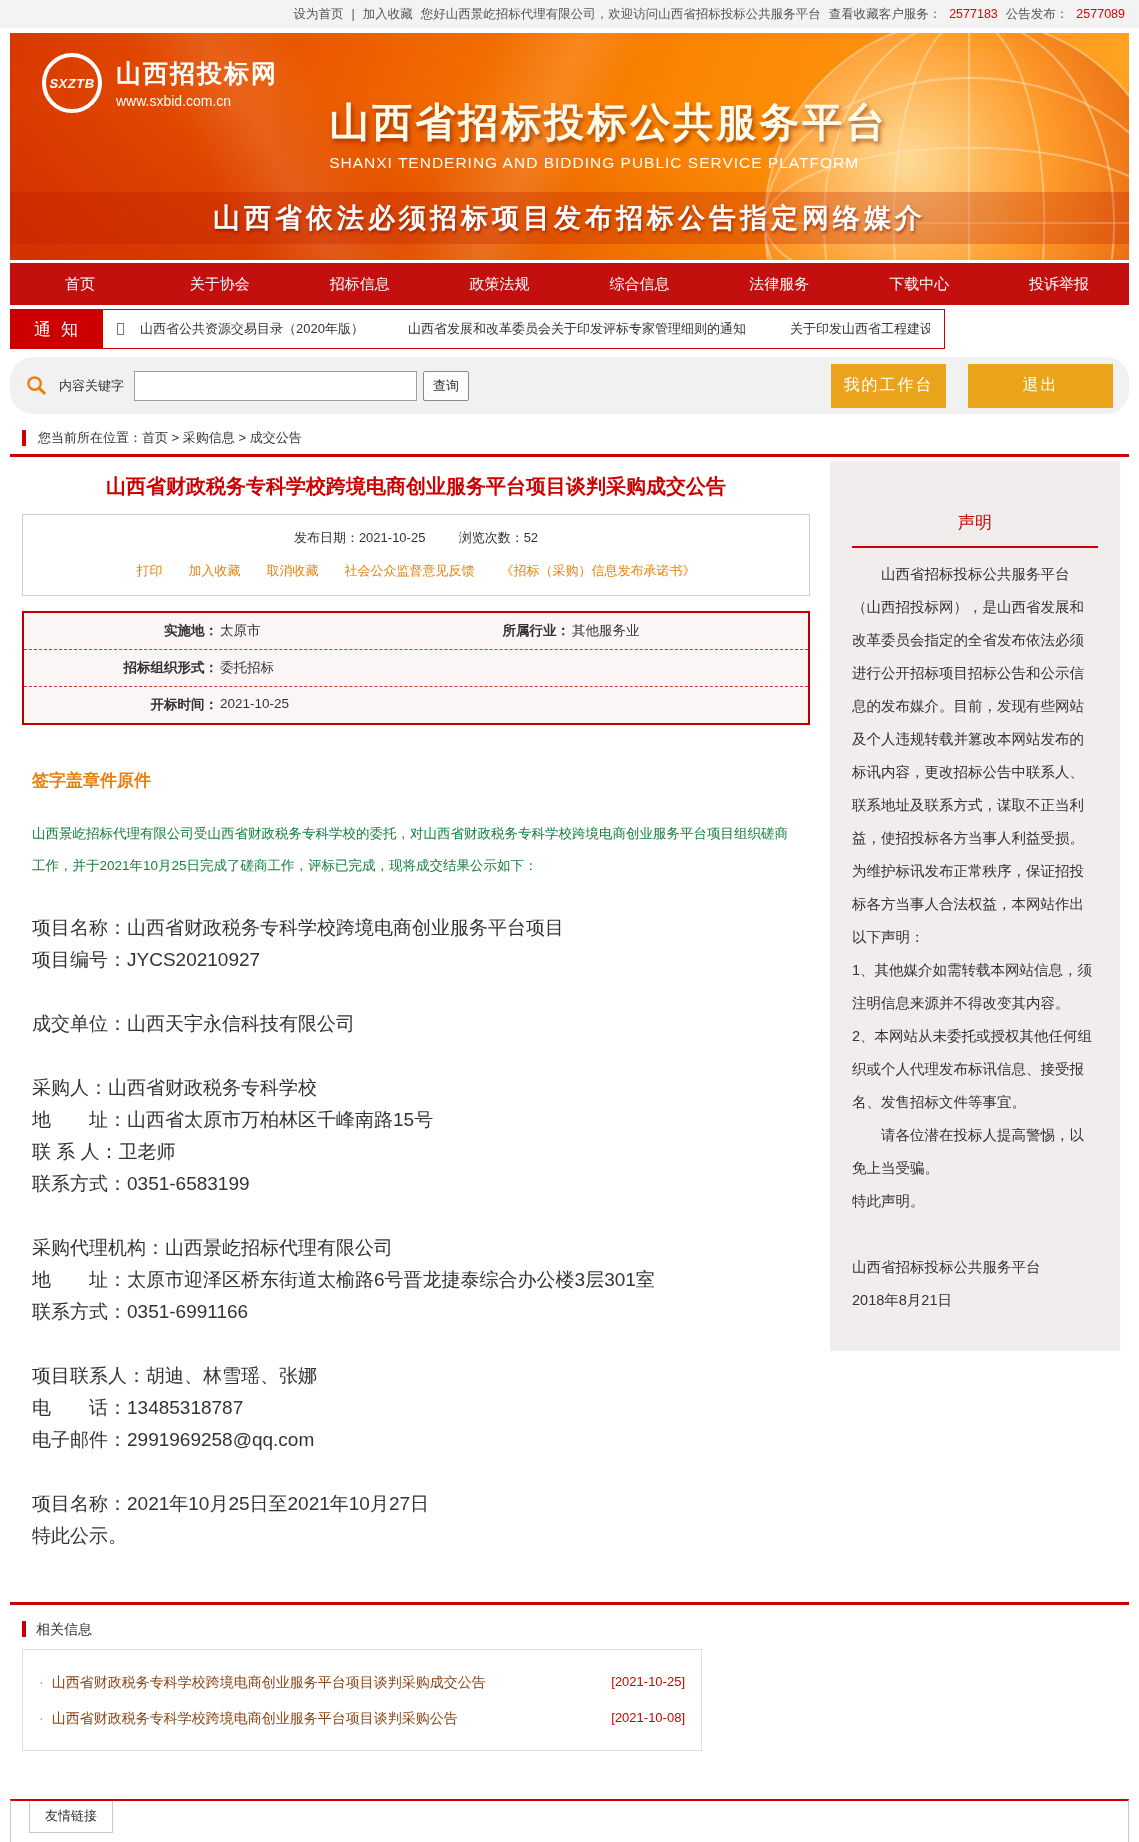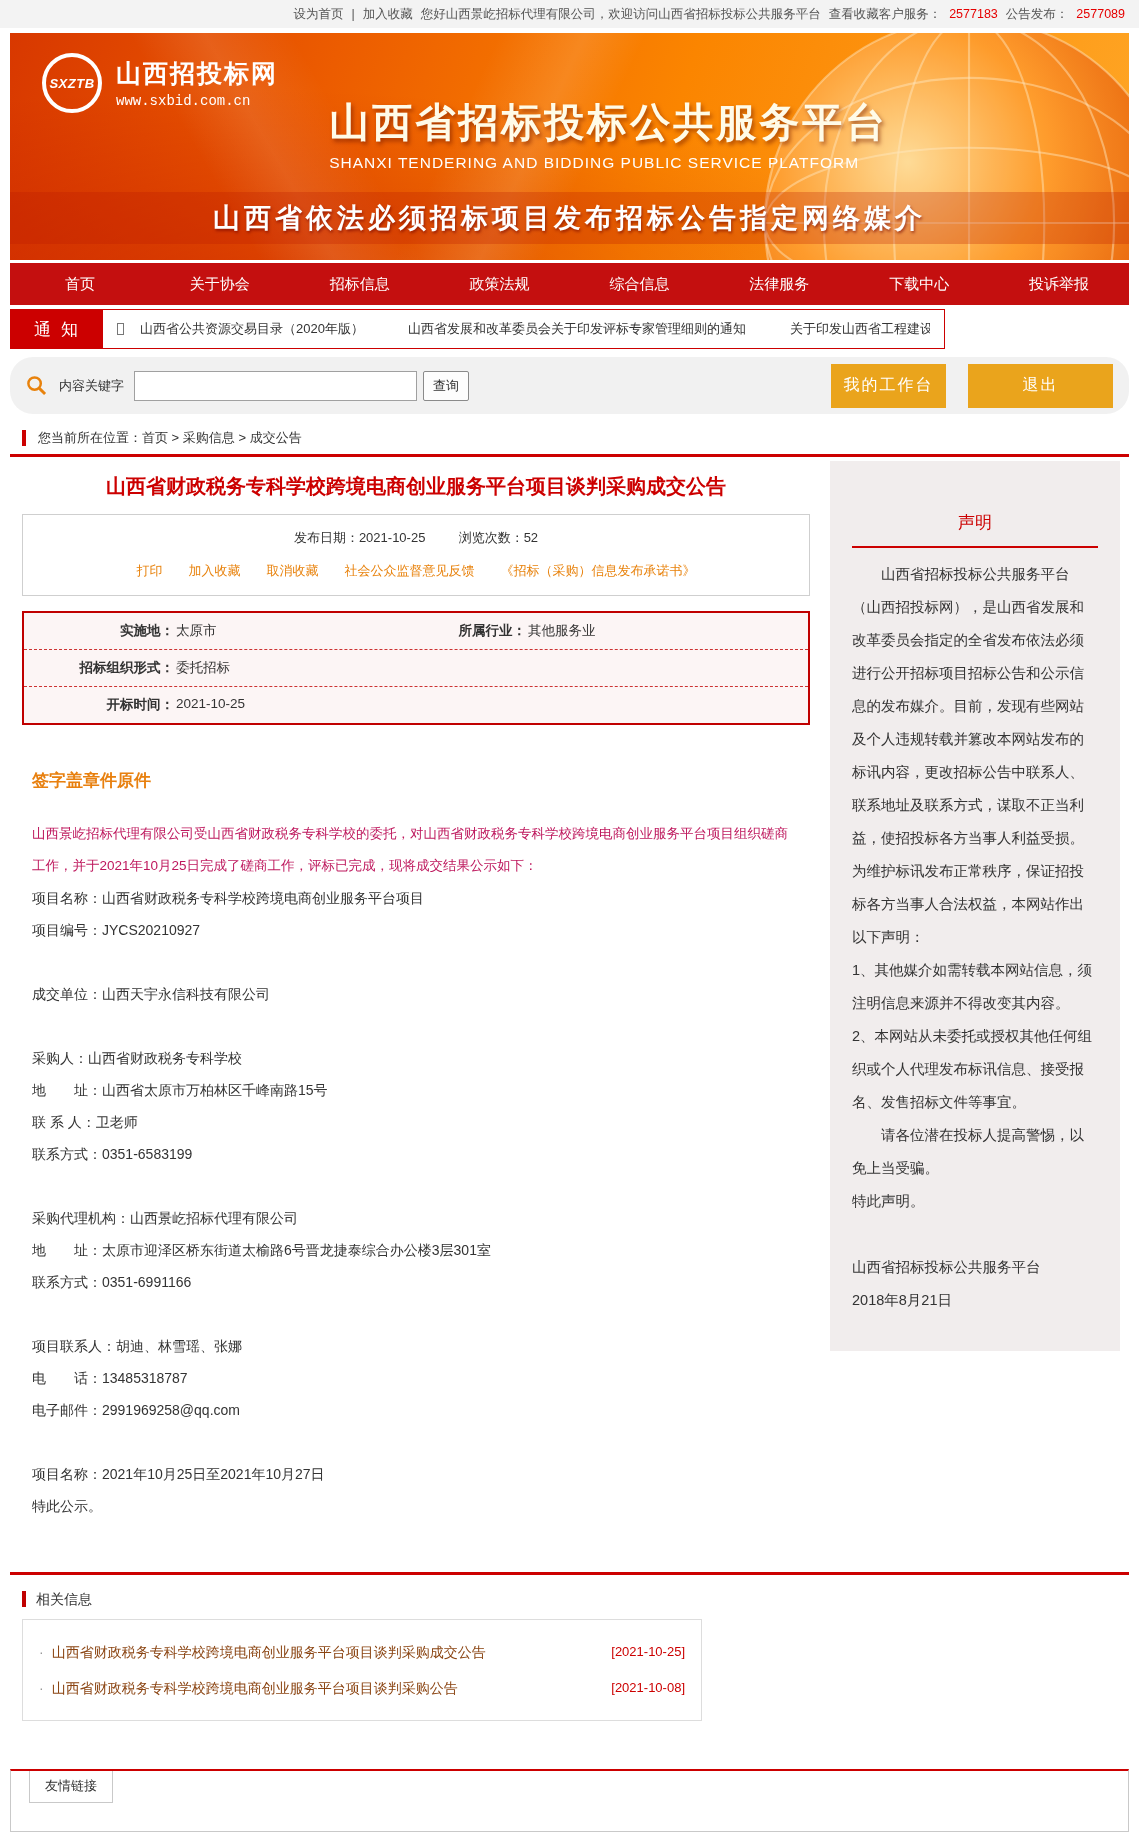--- a/index.html
+++ b/index.html
@@ -24,21 +24,21 @@
        background:
          linear-gradient(115deg, transparent 40%, rgba(255,255,255,0.12) 47%, transparent 52%),
          linear-gradient(60deg, transparent 20%, rgba(255,255,255,0.10) 26%, transparent 33%),
          radial-gradient(ellipse at 20% 110%, rgba(180,0,0,0.35), transparent 55%); }
   .globe { position:absolute; right:-55px; top:-25px; width:430px; height:430px; opacity:.95; }
   .logo-row { position:absolute; top:20px; left:32px; display:flex; align-items:center; gap:14px; color:#fff; z-index:2; }
   .logo-circle { width:60px; height:60px; border:4px solid #fff; border-radius:50%;
                  display:flex; align-items:center; justify-content:center;
                  font-style:italic; font-weight:bold; font-size:13px; letter-spacing:.5px; }
   .site-name { font-size:25px; font-weight:bold; letter-spacing:2px; }
-  .site-url  { font-size:14px; margin-top:3px;font-family:Liberation Mono, monospace; }
+  .site-url  { font-size:14px; margin-top:3px; }
   .banner-heading { position:absolute; top:62px; left:52%; transform:translateX(-47%); z-index:2; text-align:left; }
   .banner-title { color:#fffbe8; font-size:40px; font-weight:bold; letter-spacing:3px;
                   text-shadow:2px 3px 4px rgba(110,20,0,.55); white-space:nowrap; }
   .banner-title-en { color:#fff; font-size:15.5px; letter-spacing:1px; margin-top:4px; white-space:nowrap; }
   .slogan-band { position:absolute; left:0; right:0; bottom:16px; height:52px; z-index:2;
                  background:rgba(185,25,0,0.28); display:flex; align-items:center; justify-content:center; }
   .slogan { color:#fff; font-size:27px; font-weight:bold; letter-spacing:4px;
             text-shadow:1px 2px 3px rgba(110,0,0,.6); white-space:nowrap; }
 
   
@@ -78,27 +78,27 @@
   .main { margin:4px 10px 0; padding:0 9px 0 12px; display:flex; gap:20px; align-items:flex-start; }
   .content { width:788px; }
   .article-title { color:#cc0000; font-size:20px; font-weight:bold; text-align:center; margin:12px 0 14px; }
   .meta-box { border:1px solid #cfcfcf; padding:14px 0 15px; text-align:center; }
   .meta-line { font-size:13px; color:#333; margin-bottom:15px; }
   .meta-actions { display:flex; justify-content:center; gap:26px; }
   .action-link { color:#e8820c; font-size:13px; white-space:nowrap; }
   .info-box { border:2px solid #c00000; background:#fcf5f5; margin-top:15px; font-size:13.5px; }
   .info-row { display:flex; align-items:center; padding:9px 0; border-bottom:1px dashed #cc3333; }
   .info-row:last-child { border-bottom:none; }
-  .info-cell { display:flex; flex:1; }
+  .info-cell { display:flex; flex:1;padding-left:44px; }
   .info-label { font-weight:bold; width:150px; text-align:right; flex:0 0 auto; }
   .info-value { margin-left:2px; }
   .article-body { padding:0 10px; }
   .section-heading { color:#e8800f; font-size:17px; font-weight:bold; margin:44px 0 0; }
-  .intro { font-size:13.5px; line-height:32px; margin-top:26px; color:#be185d; }
-  .details { font-size:14px; }
+  .intro { font-size:13.5px; line-height:32px; margin-top:26px; color:#15803d; }
+  .details { margin-top:30px; font-size:19px; }
   .detail-line { min-height:32px; line-height:32px; white-space:pre-wrap; }
 
   
   .sidebar { width:290px; background:#f1eded; padding:50px 22px 34px; }
   .decl-title-wrap { text-align:center; border-bottom:2px solid #cc0000; padding-bottom:12px; }
   .decl-title { color:#cc0000; font-size:17px; }
   .decl-text { margin-top:10px; font-size:14.5px; line-height:33px; color:#333; }
   .decl-text p { margin:0; }
   .decl-sign { margin-top:33px; font-size:14.5px; line-height:33px; }
 

